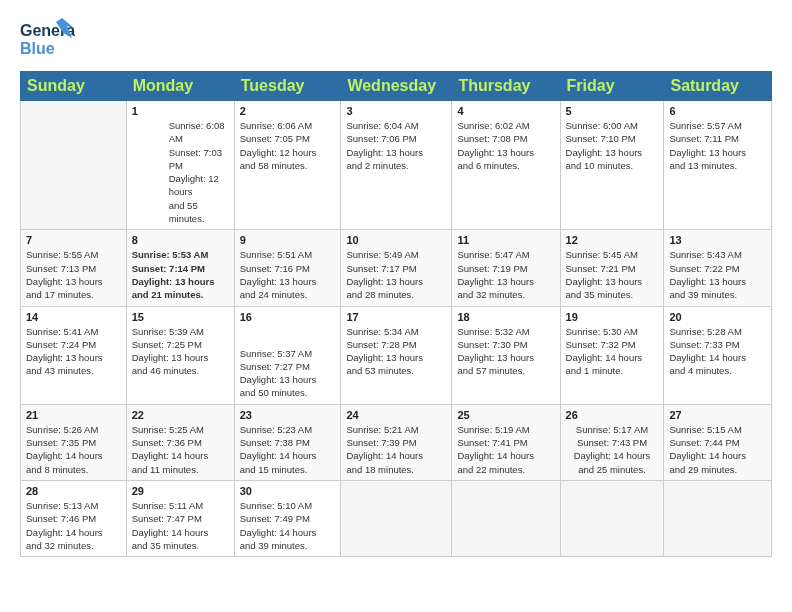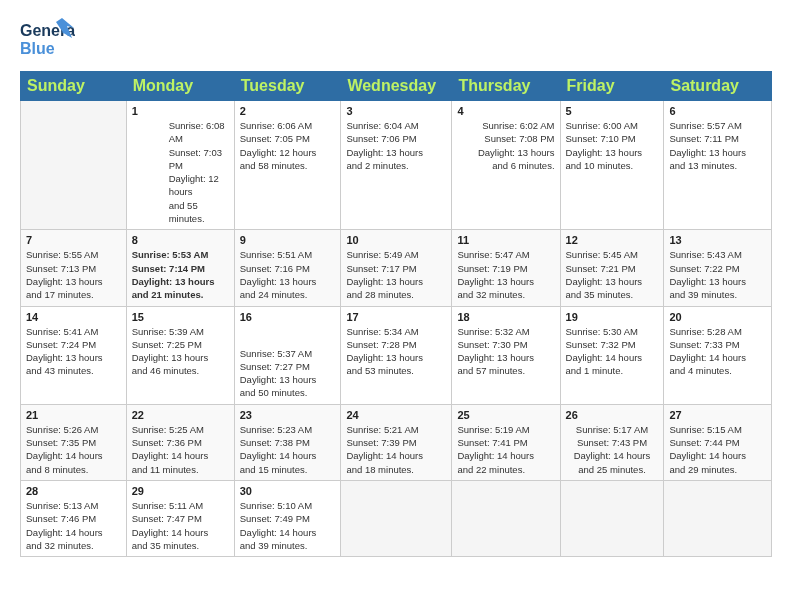--- a/index.html
+++ b/index.html
@@ -137,21 +137,21 @@
           </td>
           <td>
             <span class="day-num">3</span>
             <div class="day-info" style="white-space: pre-line;">Sunrise: 6:04 AM
 Sunset: 7:06 PM
 Daylight: 13 hours
 and 2 minutes.</div>
           </td>
           <td>
             <span class="day-num">4</span>
-            <div class="day-info" style="white-space: pre-line; text-align: right;">Sunrise: 6:02 AM
+            <div class="day-info" style="white-space: pre-line;">Sunrise: 6:02 AM
 Sunset: 7:08 PM
 Daylight: 13 hours
 and 6 minutes.</div>
           </td>
           <td>
             <span class="day-num">5</span>
             <div class="day-info" style="white-space: pre-line;">Sunrise: 6:00 AM
 Sunset: 7:10 PM
 Daylight: 13 hours
 and 10 minutes.</div>

